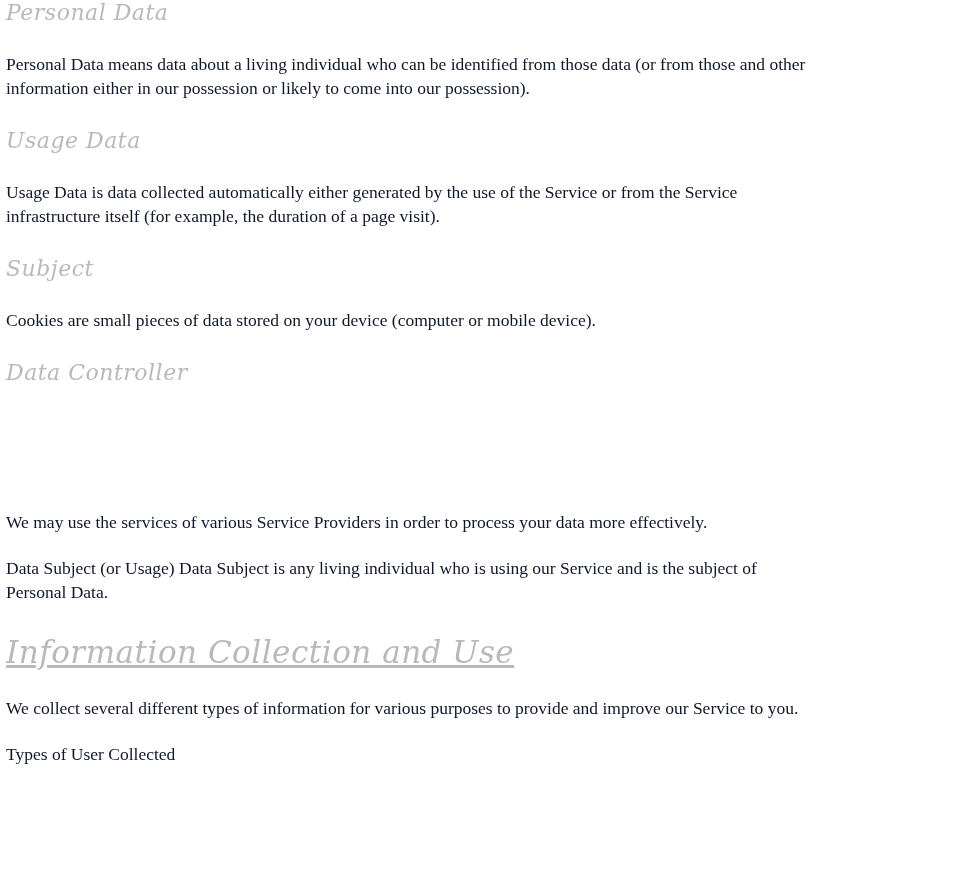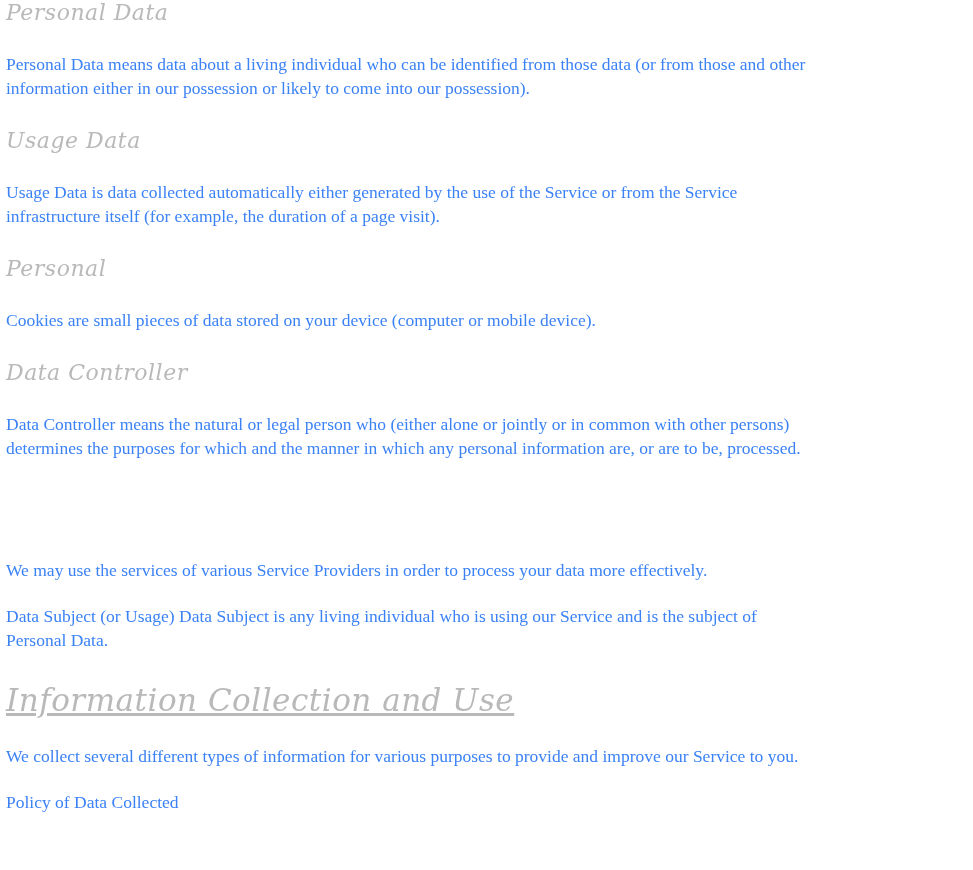--- a/index.html
+++ b/index.html
@@ -33,21 +33,21 @@
   .h-main {
     font-size: 31px;
     line-height: 36px;
     letter-spacing: 1px;
     text-decoration: underline;
   }
   p.body-text {
     font-family: "Liberation Serif", "DejaVu Serif", serif;
     font-size: 17.5px;
     line-height: 24px;
-    color: #3b82f6;
+    color: #0f172a;
     margin: 0;
   }
   
   .blk-top-heading { margin-top: 2px; }
   .gap-after-heading { height: 26px; }
   .gap-after-para { height: 28px; }
   .gap-between-paras { height: 22px; }
   .gap-before-main { height: 30px; }
   .first-heading-offset { margin-top: -8px; }
 </style>
@@ -59,37 +59,36 @@
   <h2 class="heading-script h-sub blk-top-heading first-heading-offset">Personal Data</h2>
   <div class="gap-after-heading"></div>
   <p class="body-text">Personal Data means data about a living individual who can be identified from those data (or from those and other information either in our possession or likely to come into our possession).</p>
   <div class="gap-after-para"></div>
 
   <h2 class="heading-script h-sub">Usage Data</h2>
   <div class="gap-after-heading"></div>
   <p class="body-text">Usage Data is data collected automatically either generated by the use of the Service or from the Service infrastructure itself (for example, the duration of a page visit).</p>
   <div class="gap-after-para"></div>
 
-  <h2 class="heading-script h-sub">Personal</h2>
+  <h2 class="heading-script h-sub">Subject</h2>
   <div class="gap-after-heading"></div>
   <p class="body-text">Cookies are small pieces of data stored on your device (computer or mobile device).</p>
   <div class="gap-after-para"></div>
 
   <h2 class="heading-script h-sub">Data Controller</h2>
   <div class="gap-after-heading"></div>
-  <p class="body-text">Data Controller means the natural or legal person who (either alone or jointly or in common with other persons) determines the purposes for which and the manner in which any personal information are, or are to be, processed.</p>
   <div class="gap-between-paras"></div>
   <div class="gap-after-para"></div>
 
   <div class="gap-after-heading"></div>
   <div class="gap-between-paras"></div>
   <p class="body-text">We may use the services of various Service Providers in order to process your data more effectively.</p>
   <div class="gap-between-paras"></div>
   <p class="body-text">Data Subject (or Usage) Data Subject is any living individual who is using our Service and is the subject of Personal Data.</p>
   <div class="gap-before-main"></div>
 
   <h2 class="heading-script h-main">Information Collection and Use</h2>
   <div class="gap-after-heading"></div>
   <p class="body-text">We collect several different types of information for various purposes to provide and improve our Service to you.</p>
   <div class="gap-between-paras"></div>
-  <p class="body-text">Policy of Data Collected</p>
+  <p class="body-text">Types of User Collected</p>
 
 </div>
 
 </body></html>

